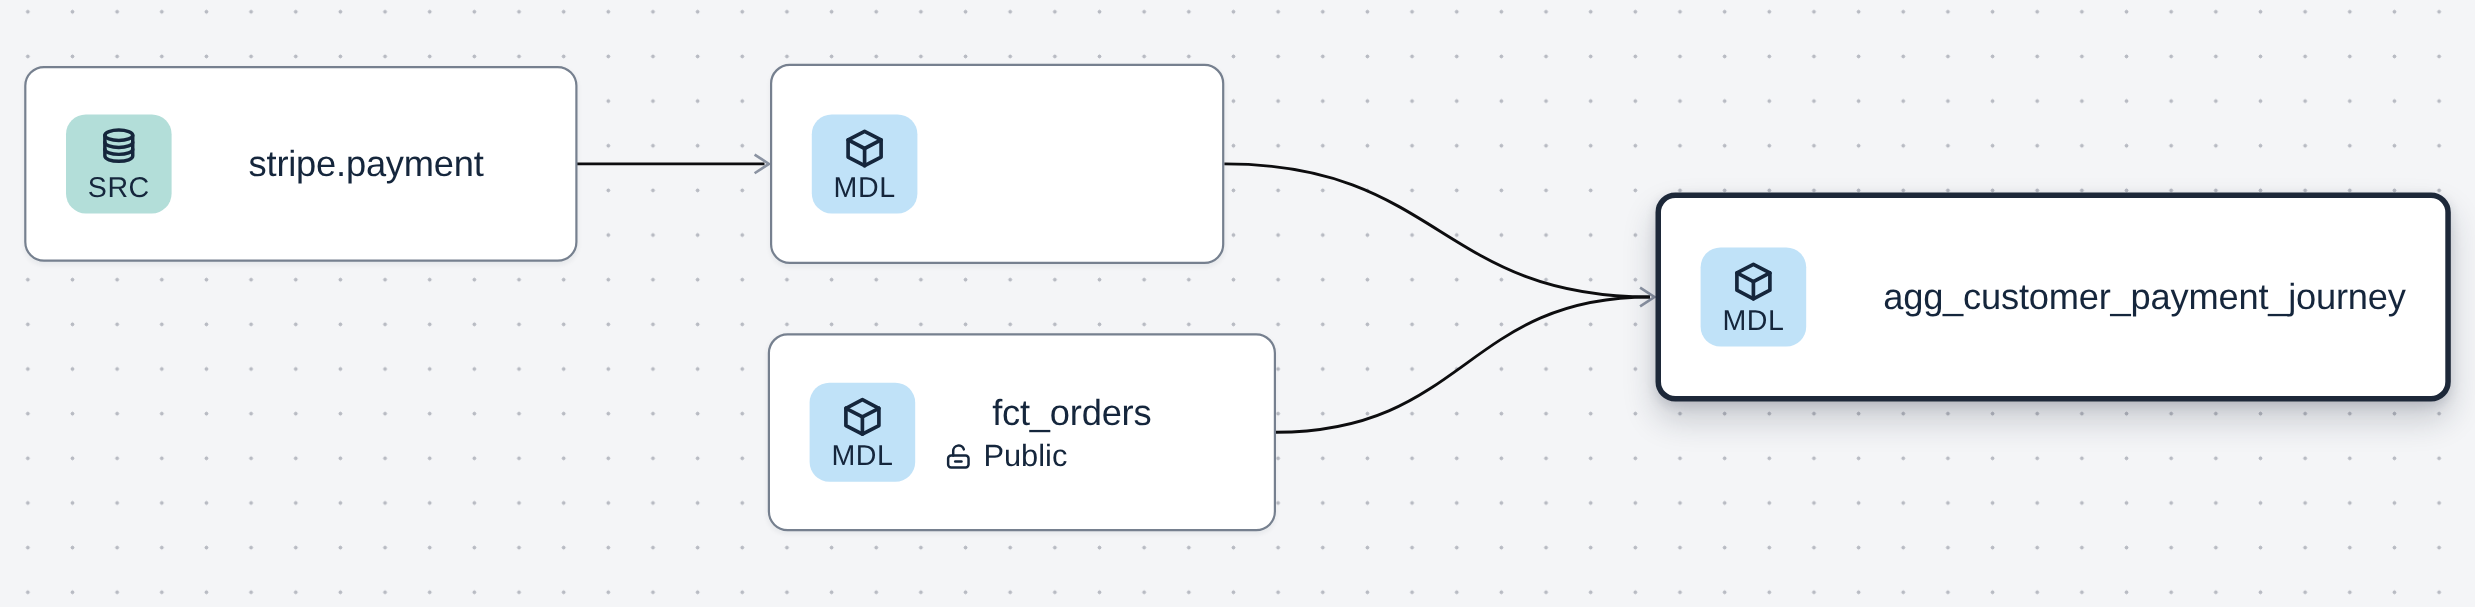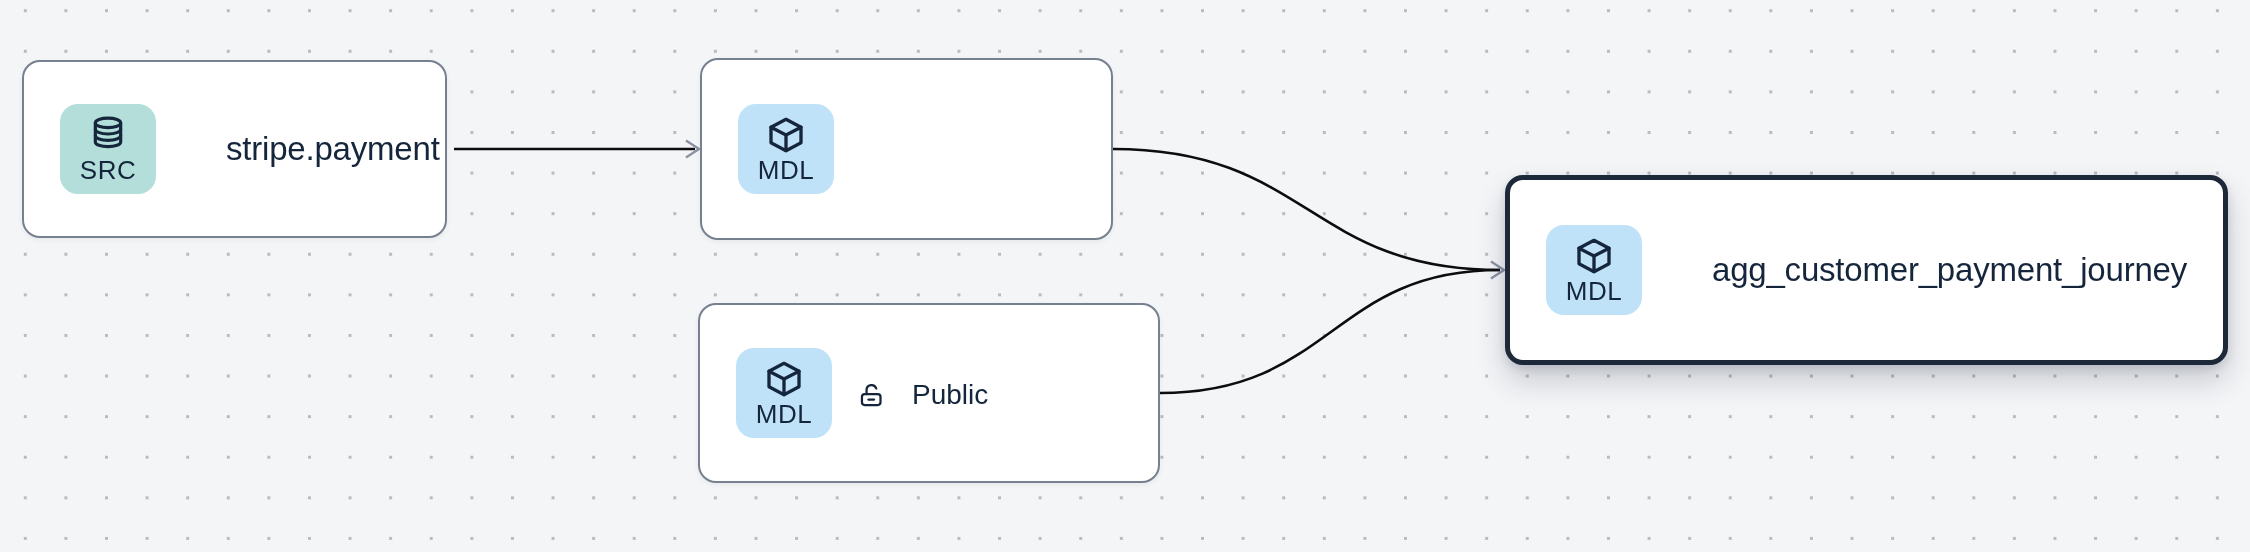--- a/index.html
+++ b/index.html
@@ -86,41 +86,41 @@
     font-size: 33px;
     line-height: 40px;
     letter-spacing: -0.2px;
     color: var(--text);
     white-space: nowrap;
     margin-left: 44px;
   }
   .node-subtitle {
     display: flex;
     align-items: center;
-    gap: 27px;
+    gap: 9px;
     margin-top: 4px;
     font-size: 28px;
     color: var(--text);
   }
   .node-subtitle .sub-icon { display: block; height: 27px; }
   .icon-stroke { stroke: var(--text); fill: none; stroke-width: 2; stroke-linecap: round; stroke-linejoin: round; }
 </style>
 </head>
 <body>
 
 <div class="canvas">
   <svg class="edges" viewBox="0 0 2250 552" xmlns="http://www.w3.org/2000/svg">
       <path class="edge-path" d="M 454 149 L 695 149"></path>
       <path class="edge-arrow" d="M 686 140.5 L 699 149 L 686 157.5"></path>
       <path class="edge-path" d="M 1113 149 C 1308.5 149, 1308.5 270, 1500 270"></path>
       <path class="edge-arrow" d="M 1491 261.5 L 1504 270 L 1491 278.5"></path>
       <path class="edge-path" d="M 1160 393 C 1332 393, 1332 270, 1500 270"></path>
     </svg>
   <div>
-      <div class="node" style="left: 22px; top: 60px; width: 425px; height: 178px;">
+      <div class="node" style="left: 22px; top: 60px; width: 503px; height: 178px;">
         <div class="badge kind-source">
           <span class="badge-icon">
             <svg width="38" height="38" viewBox="0 0 24 24" class="icon-stroke">
               <ellipse cx="12" cy="5" rx="8" ry="3"></ellipse>
               <path d="M4 5v12c0 1.66 3.58 3 8 3s8-1.34 8-3V5"></path>
               <path d="M4 9c0 1.66 3.58 3 8 3s8-1.34 8-3"></path>
               <path d="M4 13c0 1.66 3.58 3 8 3s8-1.34 8-3"></path>
             </svg>
           </span>
           <span class="badge-label">SRC</span>
@@ -146,20 +146,21 @@
           <span class="badge-icon">
             <svg width="40" height="40" viewBox="0 0 24 24" class="icon-stroke">
               <path d="M12 2.6 21 7.3 v9.4 L12 21.4 3 16.7 V7.3 Z"></path>
               <path d="M3 7.3 12 12 21 7.3"></path>
               <path d="M12 12 v9.4"></path>
             </svg>
           </span>
           <span class="badge-label">MDL</span>
         </div>
         <div class="node-text">
+          <div class="node-title">fct_orders</div>
           <div class="node-subtitle">
             <span class="sub-icon"><svg width="27" height="27" viewBox="0 0 24 24" class="icon-stroke">
                 <rect x="3.5" y="10.8" width="16.5" height="9.7" rx="2.4"></rect>
                 <path d="M7.6 10.8 V7.2 a4.4 4.4 0 0 1 8.6 -1.4"></path>
                 <line x1="9.2" y1="15.6" x2="14.3" y2="15.6"></line>
               </svg></span>
             <span>Public</span>
           </div>
         </div>
       </div>

